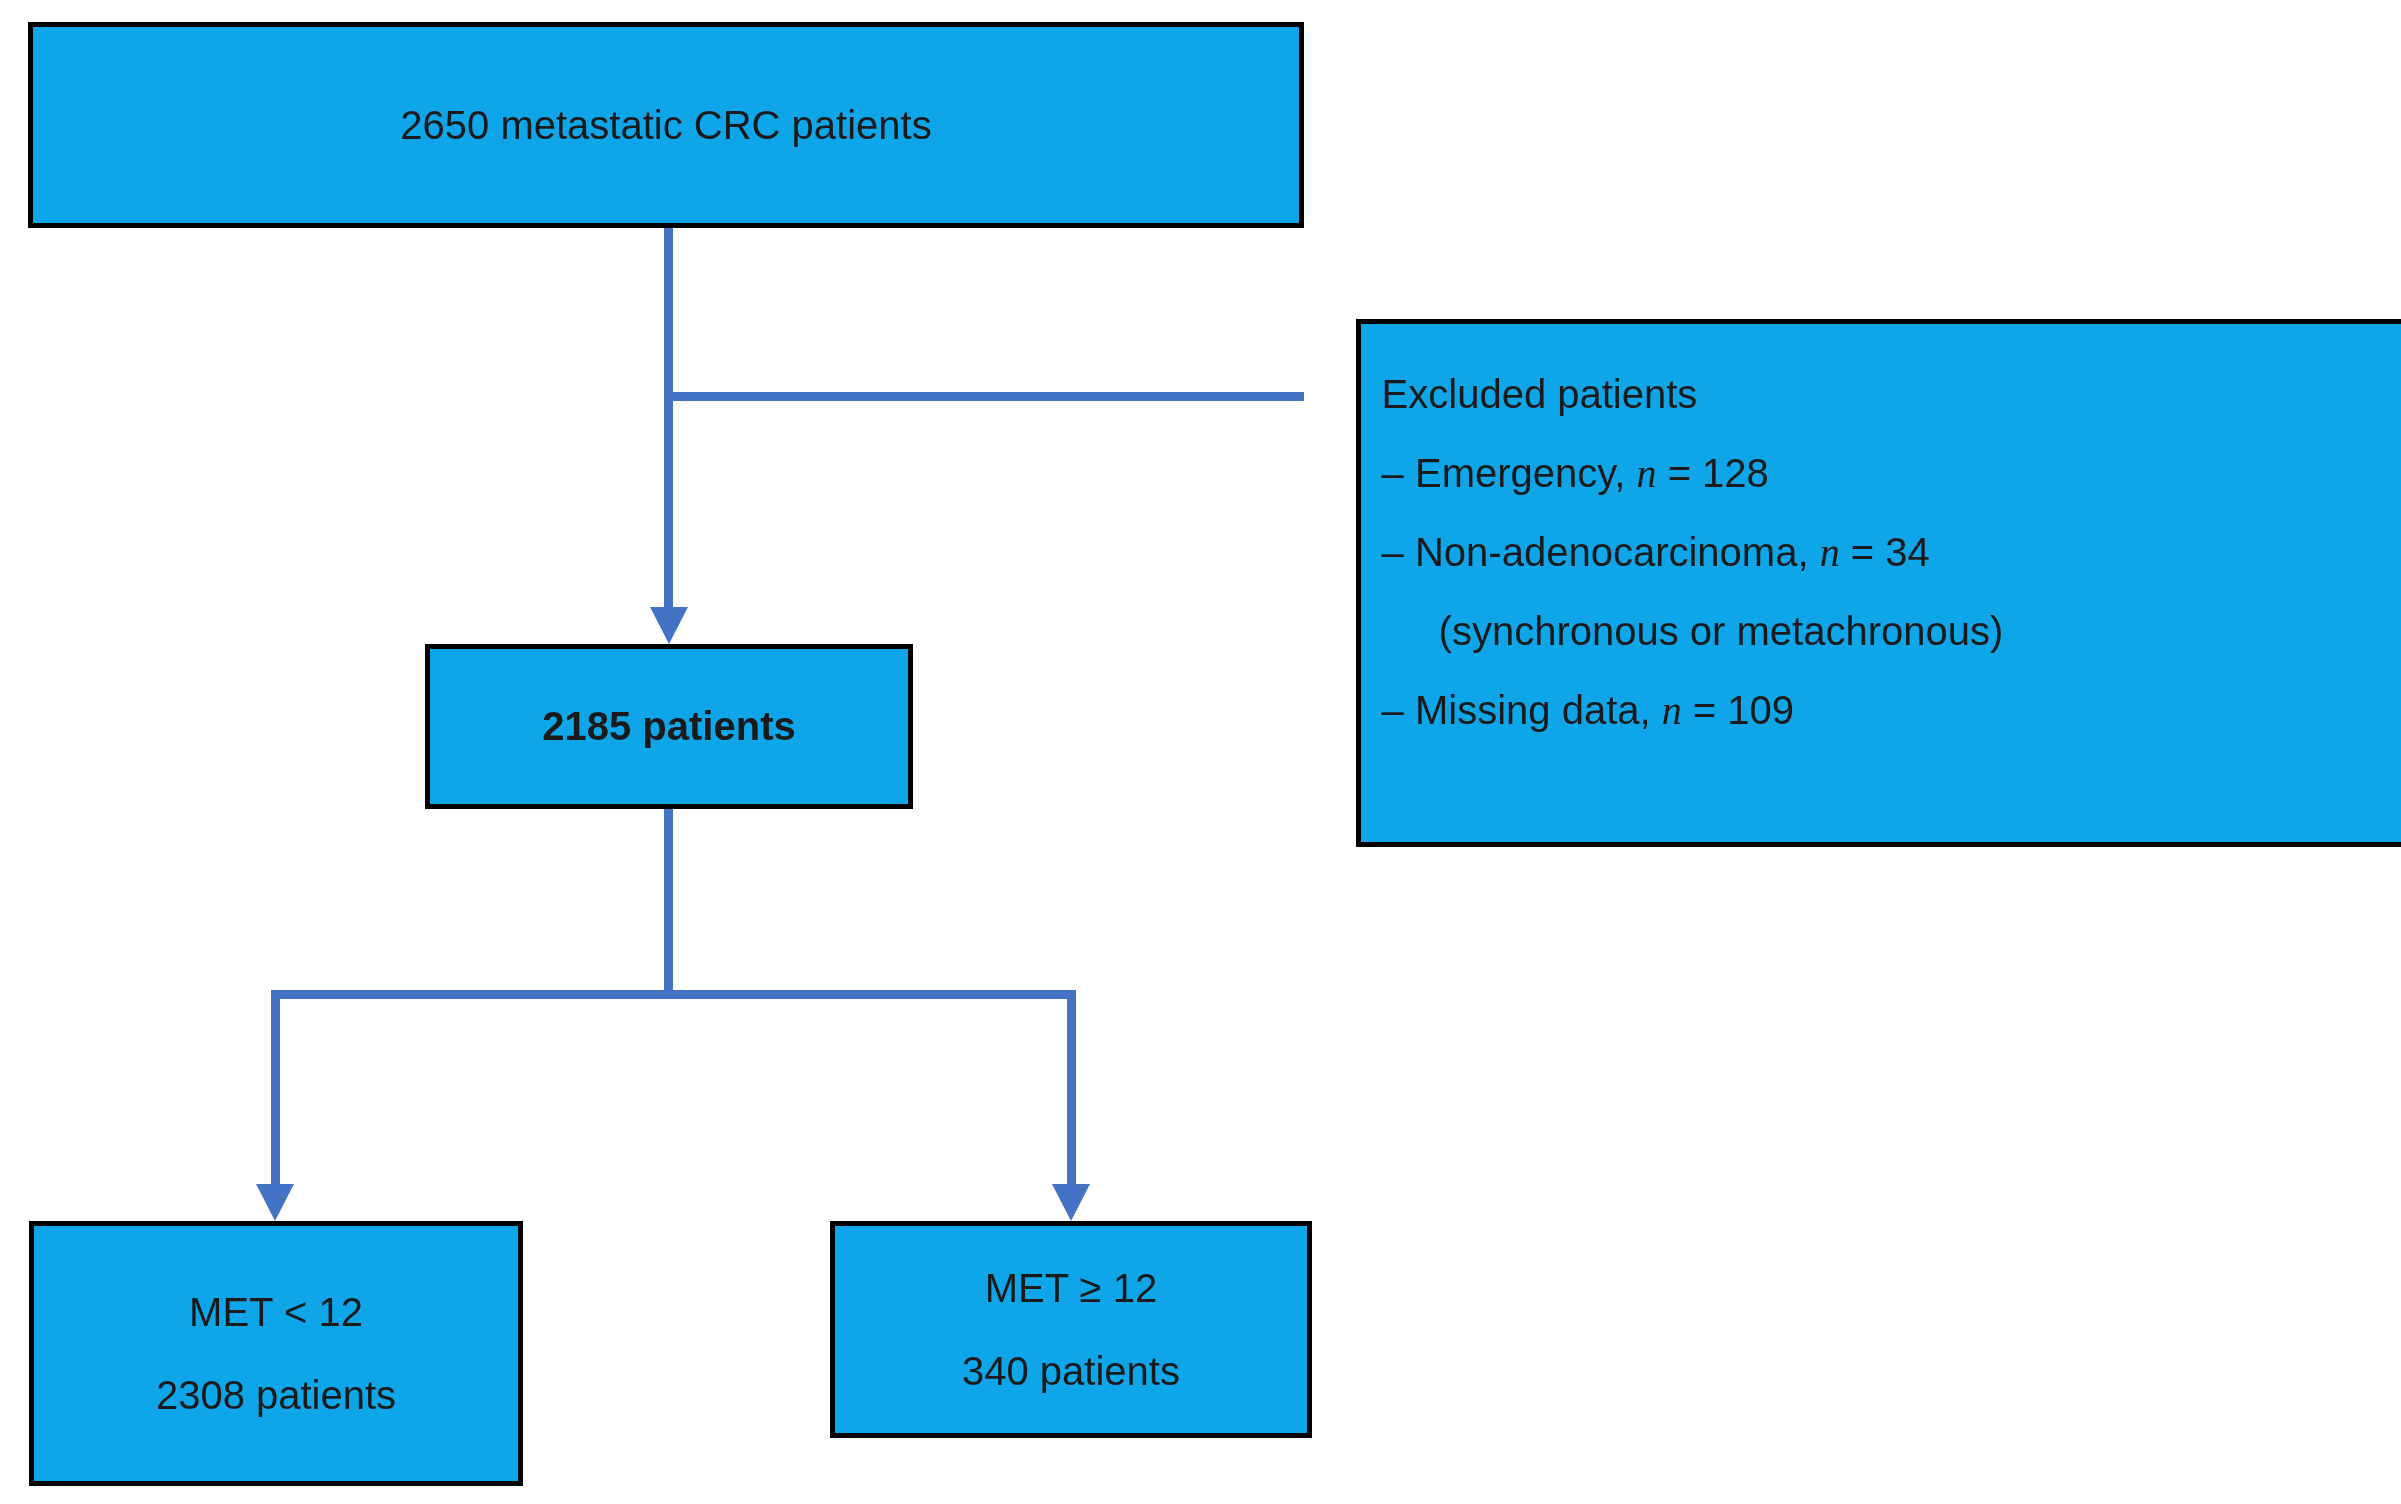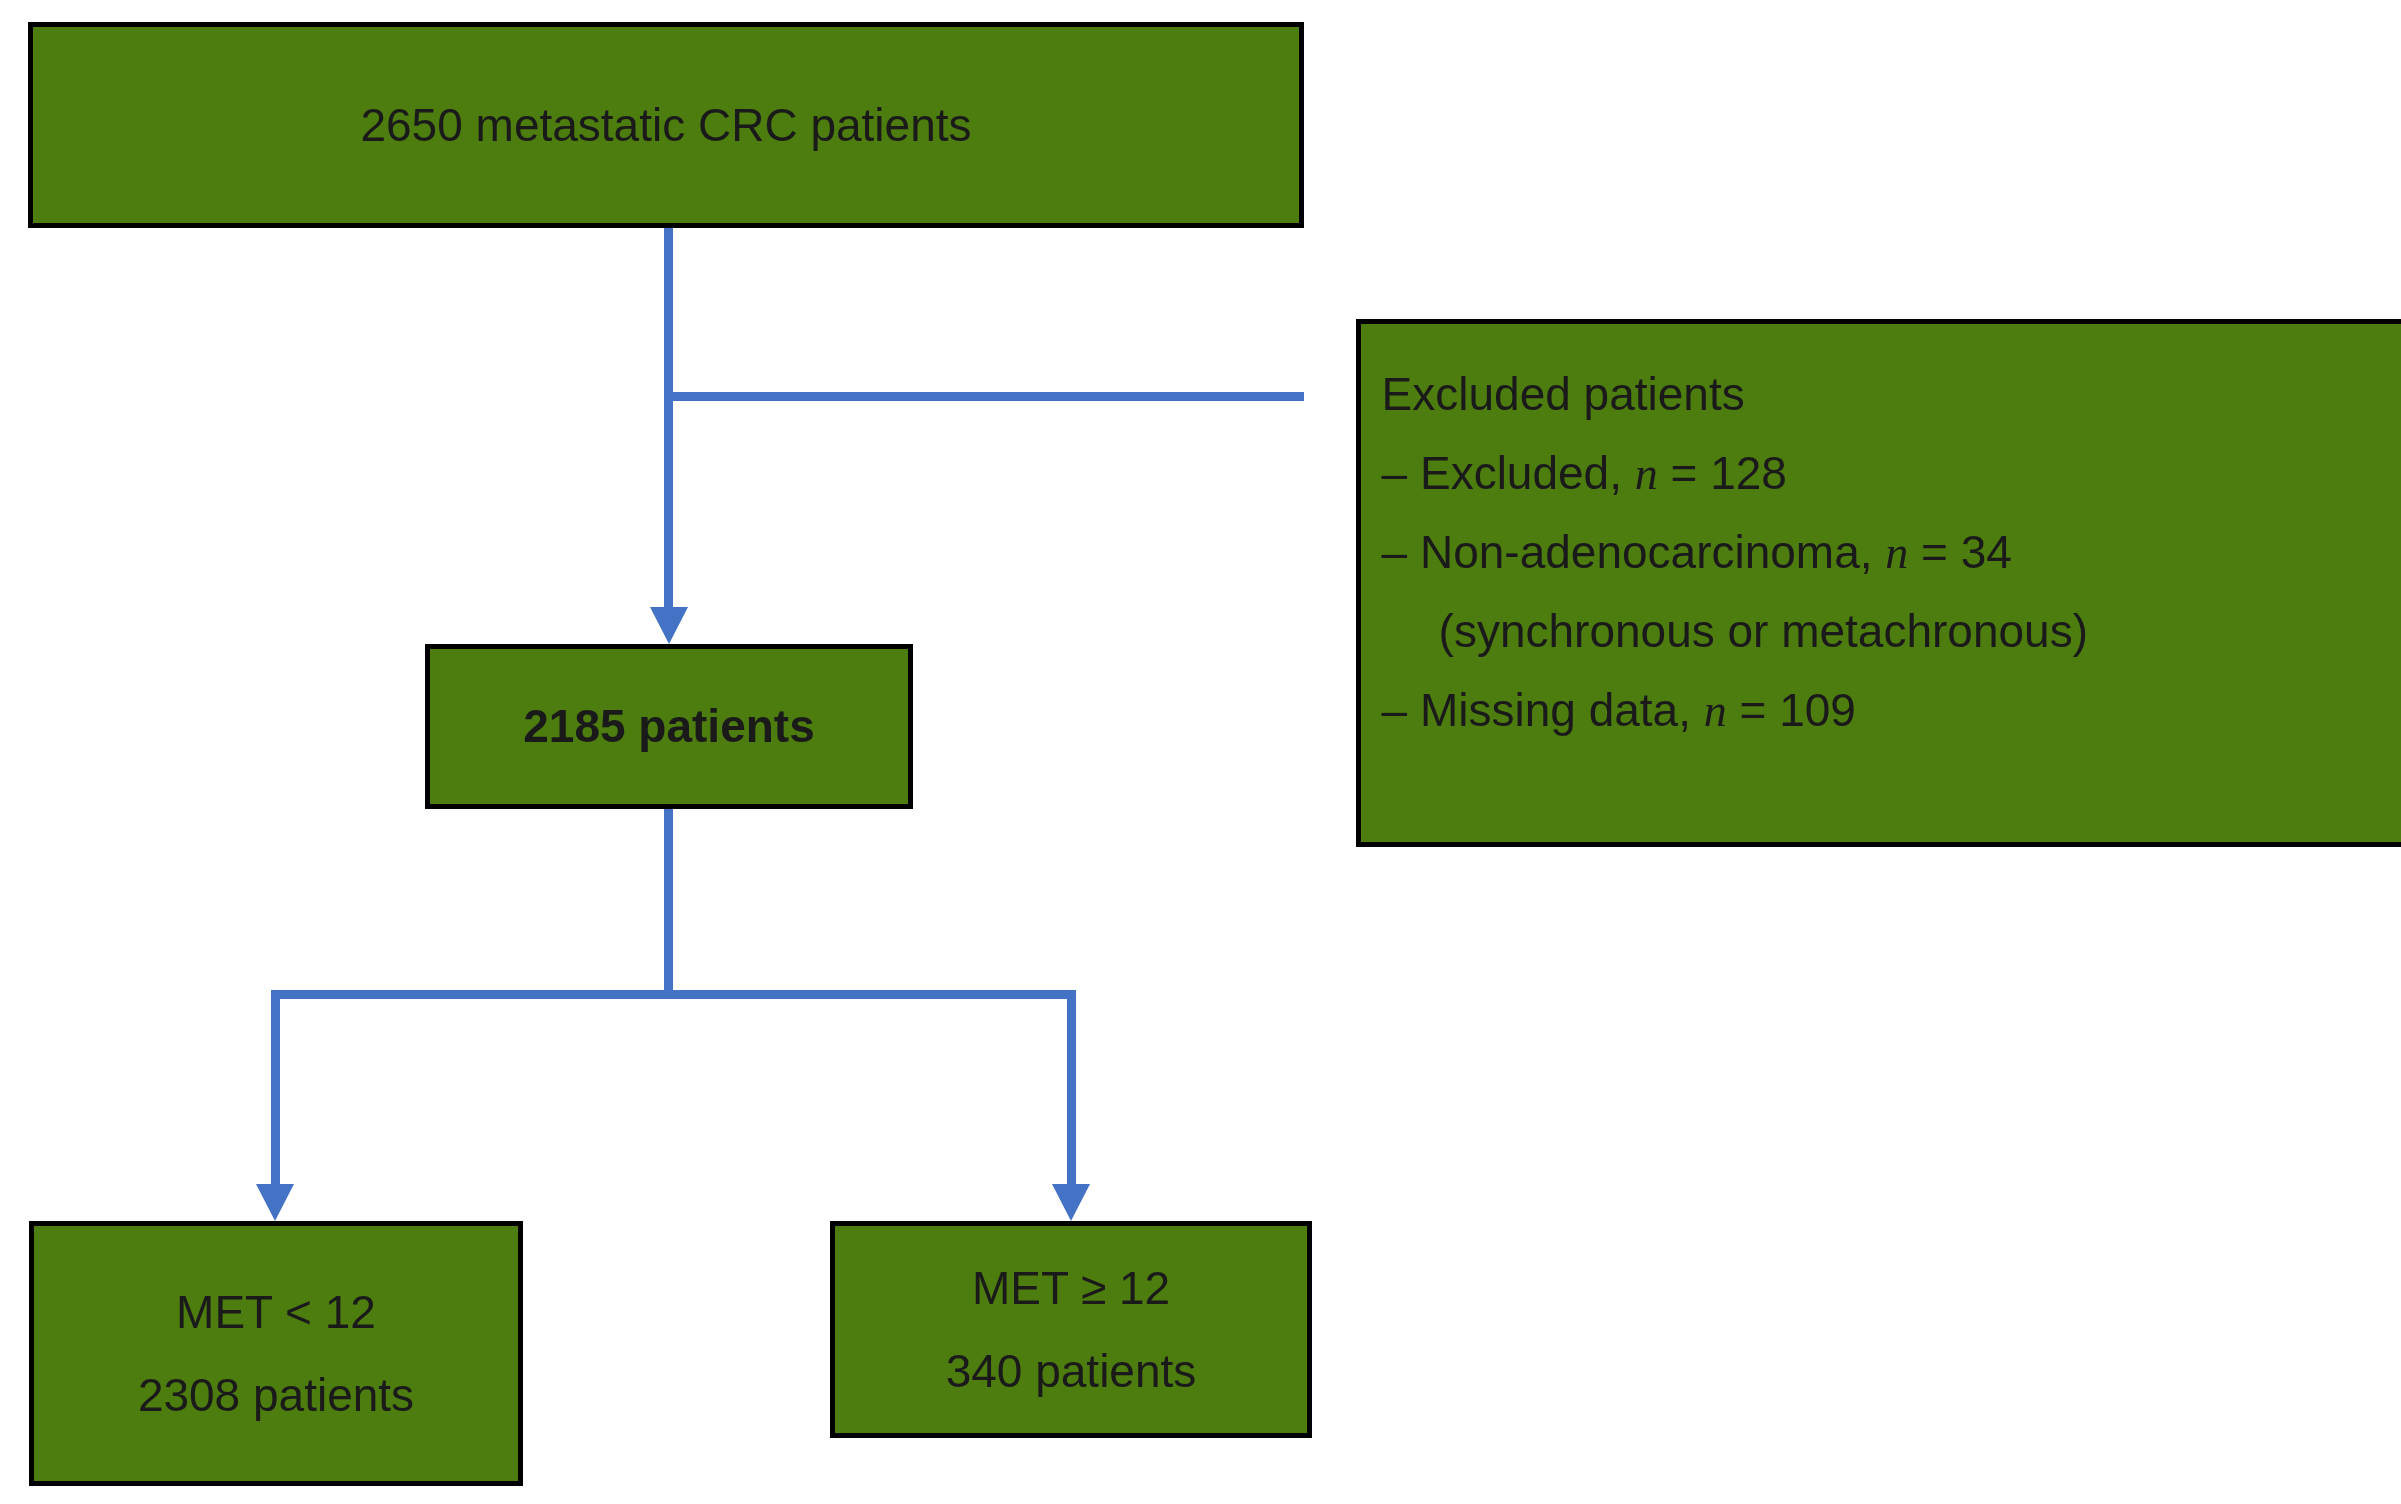--- a/index.html
+++ b/index.html
@@ -7,23 +7,23 @@
   #stage {
     position: relative;
     width: 2401px;
     height: 1505px;
     background: #ffffff;
     font-family: "Liberation Sans", sans-serif;
     color: #1a1a1a;
   }
   .box {
     position: absolute;
-    background: #4d7c0f;
+    background: #0ea5e9;
     border: 5.2px solid #000000;
-    font-size: 46px;
+    font-size: 40px;
   }
   .center-box {
     display: flex;
     flex-direction: column;
     justify-content: center;
     align-items: center;
     text-align: center;
   }
   .top-box    { left: 28px;   top: 22px;   width: 1276px; height: 206px; line-height: 77px; }
   .cohort-box { left: 425px;  top: 644px;  width: 488px;  height: 165px; line-height: 77px; font-weight: bold; }
@@ -72,21 +72,21 @@
   <div class="line v-right"></div>
   <div class="arrowhead head-left"></div>
   <div class="arrowhead head-right"></div>
 
   <div class="box center-box top-box">
     <div>2650 metastatic CRC patients</div>
   </div>
 
   <div class="box excl-box">
     <div>Excluded patients</div>
-    <div><span>– Excluded, </span><span class="mvar">n</span><span> = 128</span></div>
+    <div><span>– Emergency, </span><span class="mvar">n</span><span> = 128</span></div>
     <div><span>– Non-adenocarcinoma, </span><span class="mvar">n</span><span> = 34</span></div>
     <div class="excl-cont">(synchronous or metachronous)</div>
     <div><span>– Missing data, </span><span class="mvar">n</span><span> = 109</span></div>
   </div>
 
   <div class="box center-box cohort-box">
     <div>2185 patients</div>
   </div>
 
   <div class="box center-box left-box">

